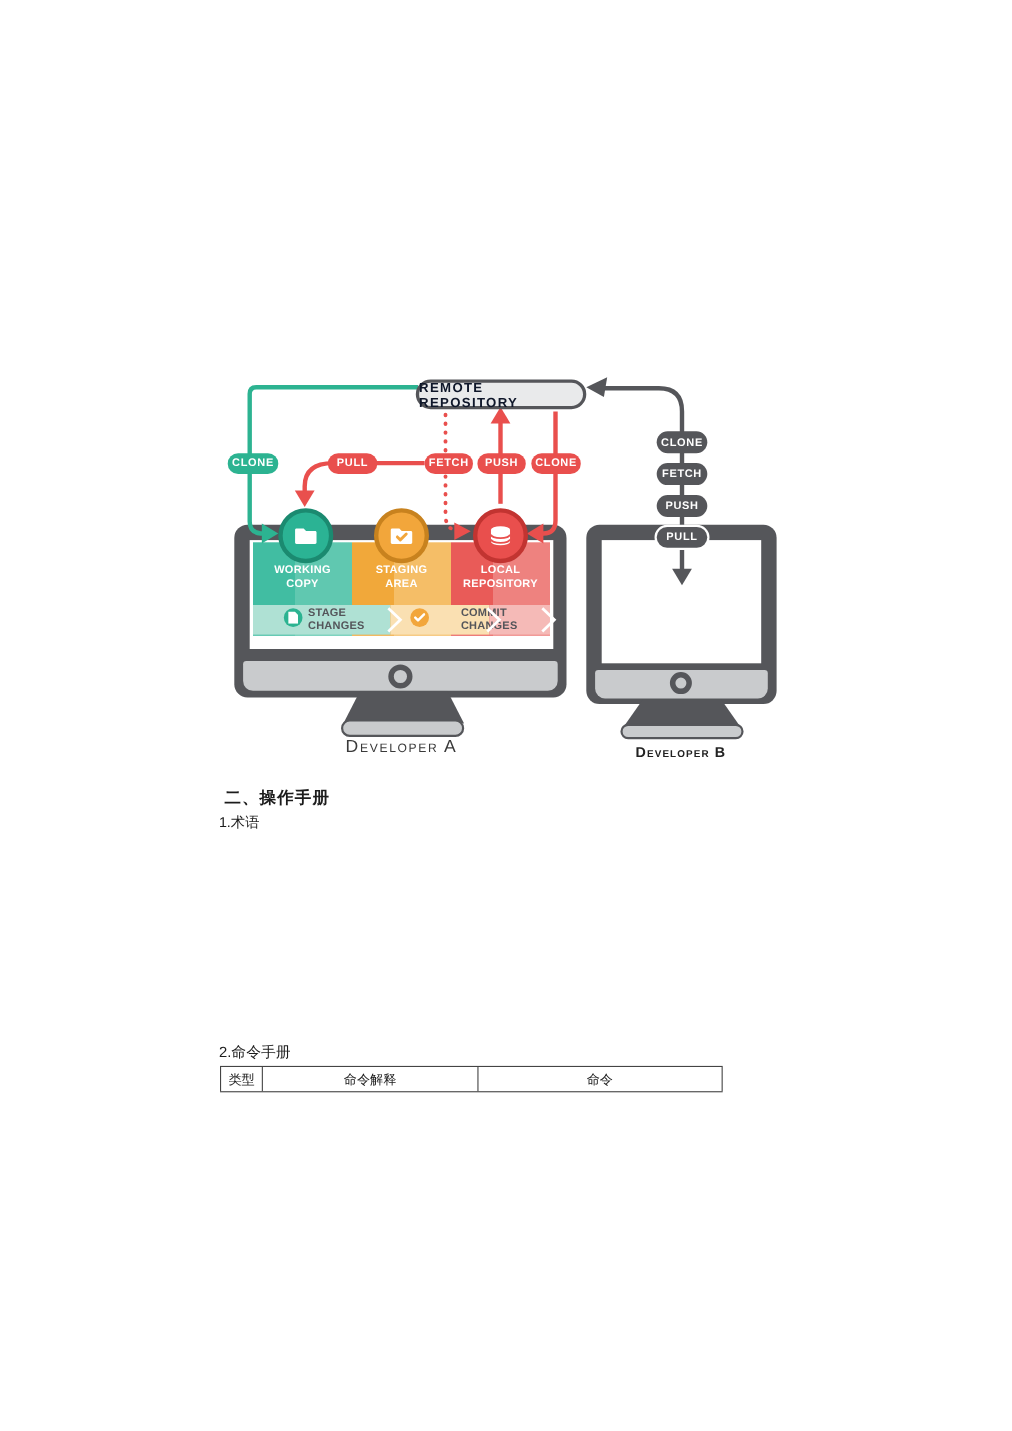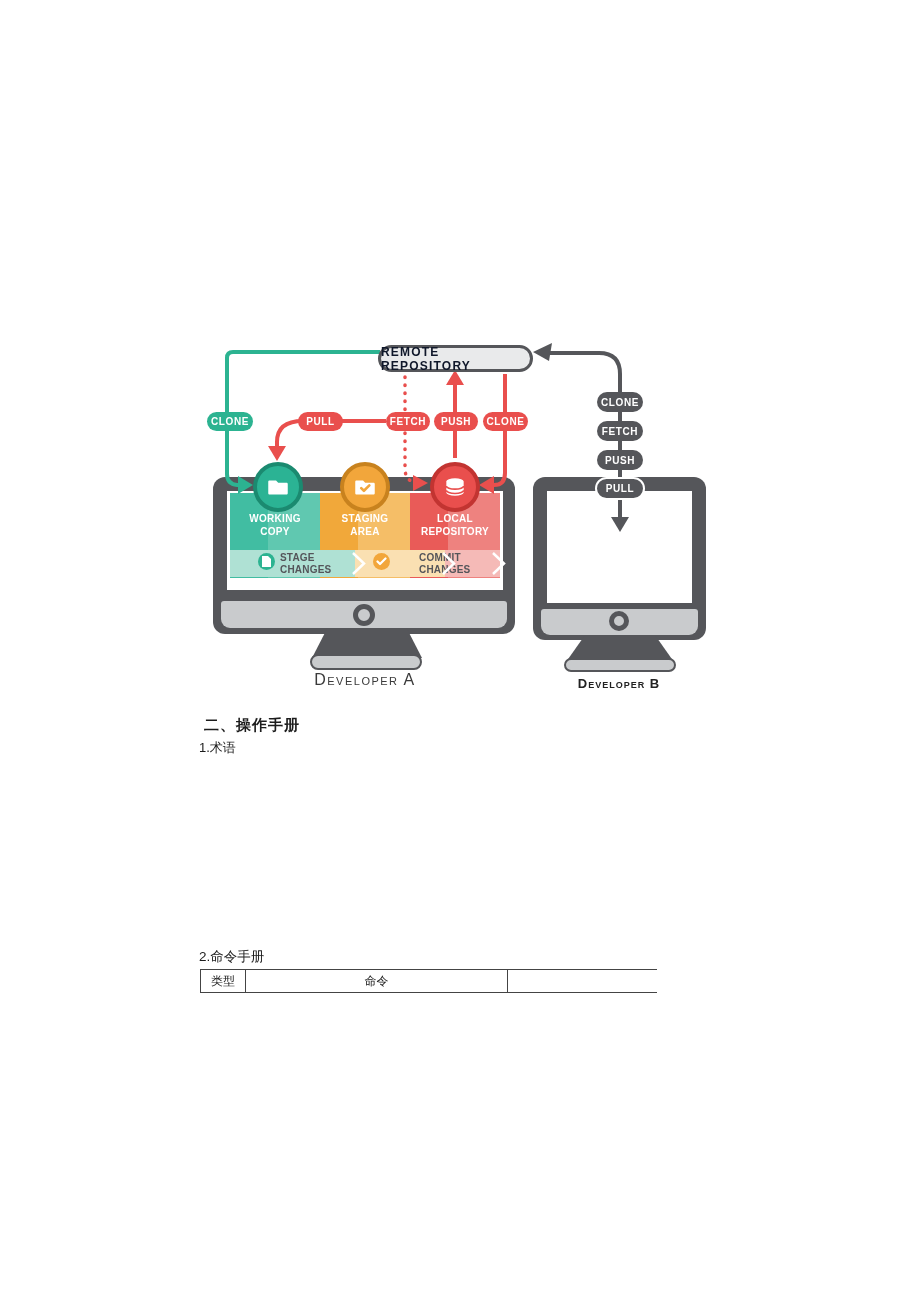--- a/index.html
+++ b/index.html
@@ -165,17 +165,18 @@
 
   <div class="abs h-cn" style="left:204px;top:716px;font-size:15px;font-weight:600;letter-spacing:1px;">二、操作手册</div>
   <div class="abs h-cn" style="left:199px;top:739px;font-size:13px;font-weight:500;">1.术语</div>
 
 
   <div class="abs h-cn" style="left:199px;top:948px;font-size:13.5px;font-weight:500;">2.命令手册</div>
 
   <div class="abs tbl" style="left:200px;top:969px;">
     <div class="trow bT bB">
       <div class="tcell bL" style="width:45px;">类型</div>
+      <div class="tcell bL" style="width:230px;">命令解释</div>
       <div class="tcell bL bR" style="width:263px;">命令</div>
     </div>
   </div>
 
 </div>
 
 </body></html>

